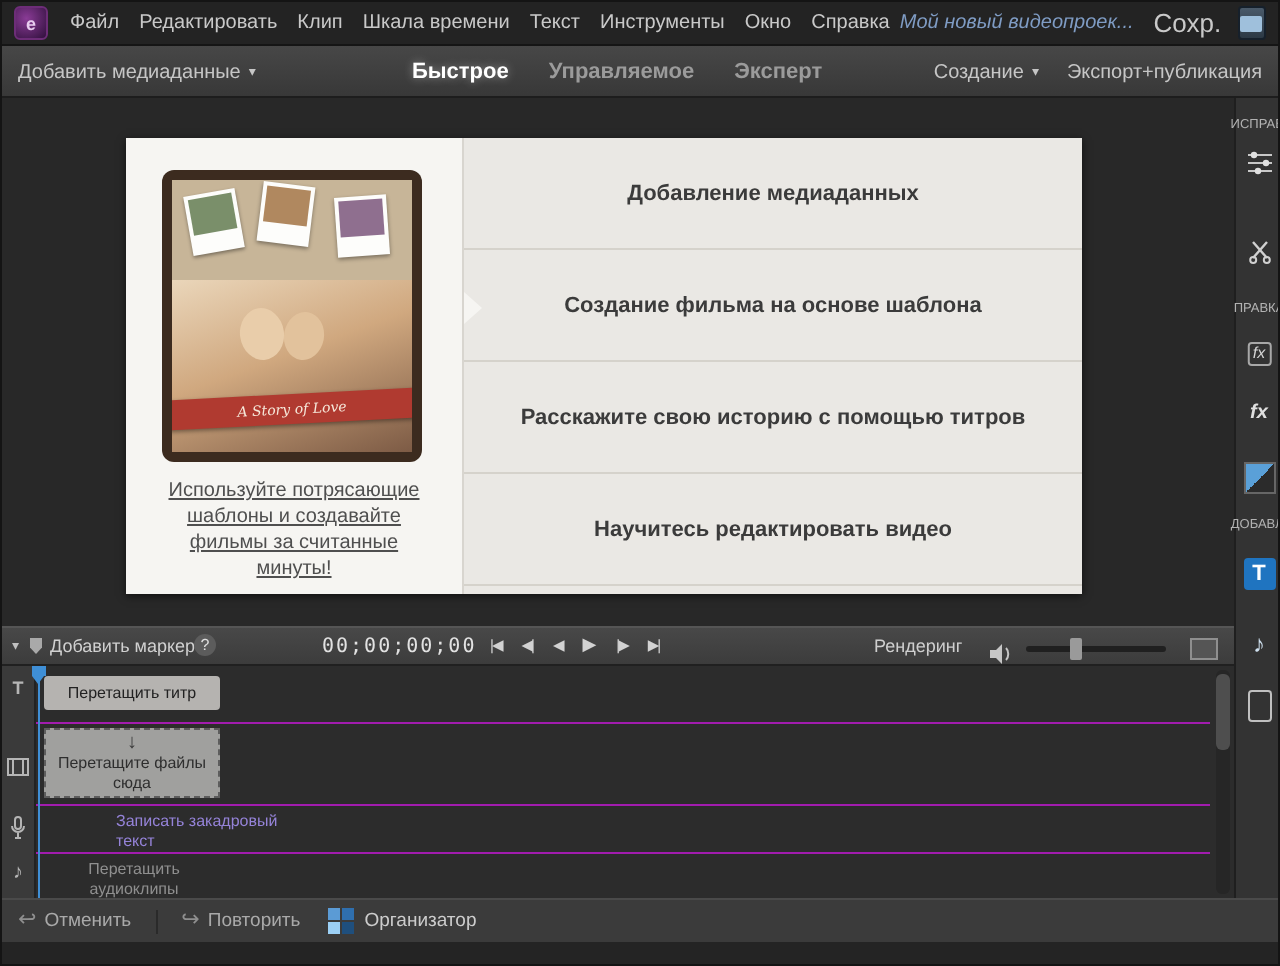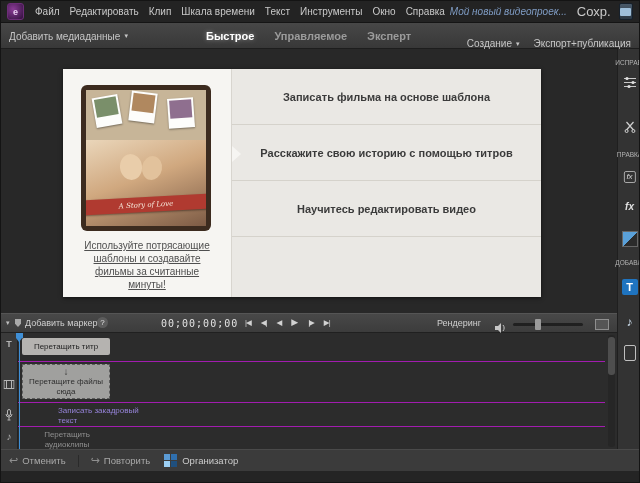--- a/index.html
+++ b/index.html
@@ -22,21 +22,21 @@
 
   
   .toolbar{position:absolute;left:0;top:22px;width:100%;height:26px;
            background:linear-gradient(#474747,#383838);border-bottom:1px solid #1d1d1d;box-sizing:border-box;}
   .add-media{position:absolute;left:8px;top:0;height:26px;display:flex;align-items:center;gap:4px;
              font-size:10px;color:#c6c6c6;}
   .caret{font-size:7px;color:#c6c6c6;}
   .tabs{position:absolute;left:205px;top:0;height:26px;display:flex;align-items:center;gap:20px;}
   .tab{font-size:11px;font-weight:bold;color:#9b9b9b;cursor:default;white-space:nowrap;}
   .tab.active{color:#ffffff;text-shadow:0 0 5px rgba(255,255,255,.4);}
-  .tb-right{position:absolute;right:8px;top:0;height:26px;display:flex;align-items:flex-end;gap:14px;
+  .tb-right{position:absolute;right:8px;top:0;height:26px;display:flex;align-items:center;gap:14px;
             font-size:10px;color:#c6c6c6;}
   .tb-right .itm{display:flex;align-items:center;gap:4px;white-space:nowrap;}
 
   
   .content{position:absolute;left:0;top:48px;width:616px;height:264px;background:#282828;}
   .card{position:absolute;left:62px;top:20px;width:478px;height:228px;background:#f6f5f2;
         box-shadow:0 1px 4px rgba(0,0,0,.6);}
   .photo-pane{position:absolute;left:0;top:0;width:168px;height:228px;background:#f6f5f2;}
   .frame{position:absolute;left:18px;top:16px;width:130px;height:146px;background:#3c2b1f;
          border-radius:6px;padding:5px;box-sizing:border-box;overflow:hidden;}
@@ -200,21 +200,22 @@
             <div class="head h1"></div>
             <div class="head h2"></div>
             <div class="ribbon">
               <span>A Story of Love</span>
             </div>
           </div>
         </div>
         <div class="caption">Используйте потрясающие шаблоны и создавайте фильмы за считанные минуты!</div>
       </div>
       <div class="menu-pane">
-        <div class="wrow">Записать фильма на основе шаблона</div>
+        <div class="wrow">Добавление медиаданных</div>
+        <div class="wrow">Создание фильма на основе шаблона</div>
         <div class="wrow">Расскажите свою историю с помощью титров</div>
         <div class="wrow">Научитесь редактировать видео</div>
         <div class="pointer"></div>
       </div>
     </div>
   </div>
 
   <div class="rail">
     <span class="rail-label" style="top:10px;">ИСПРАВ.</span>
     <span style="top:26px;">

